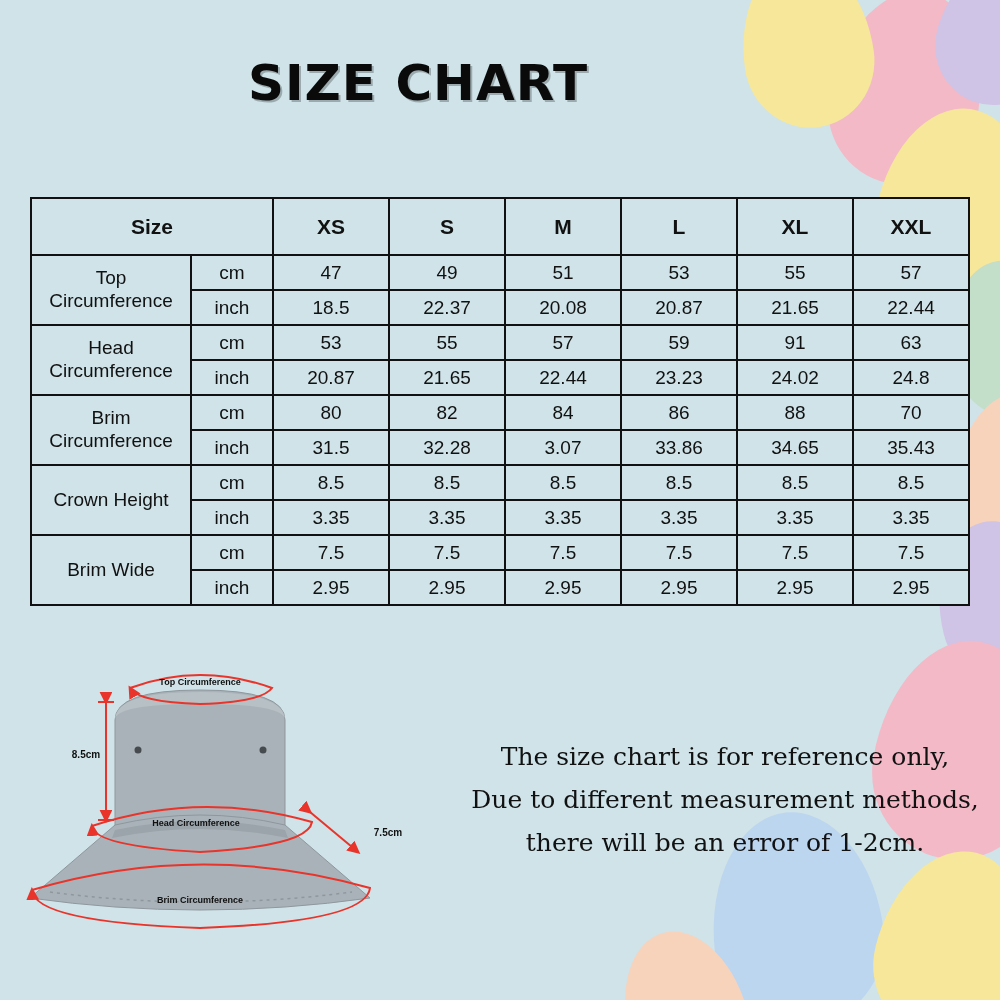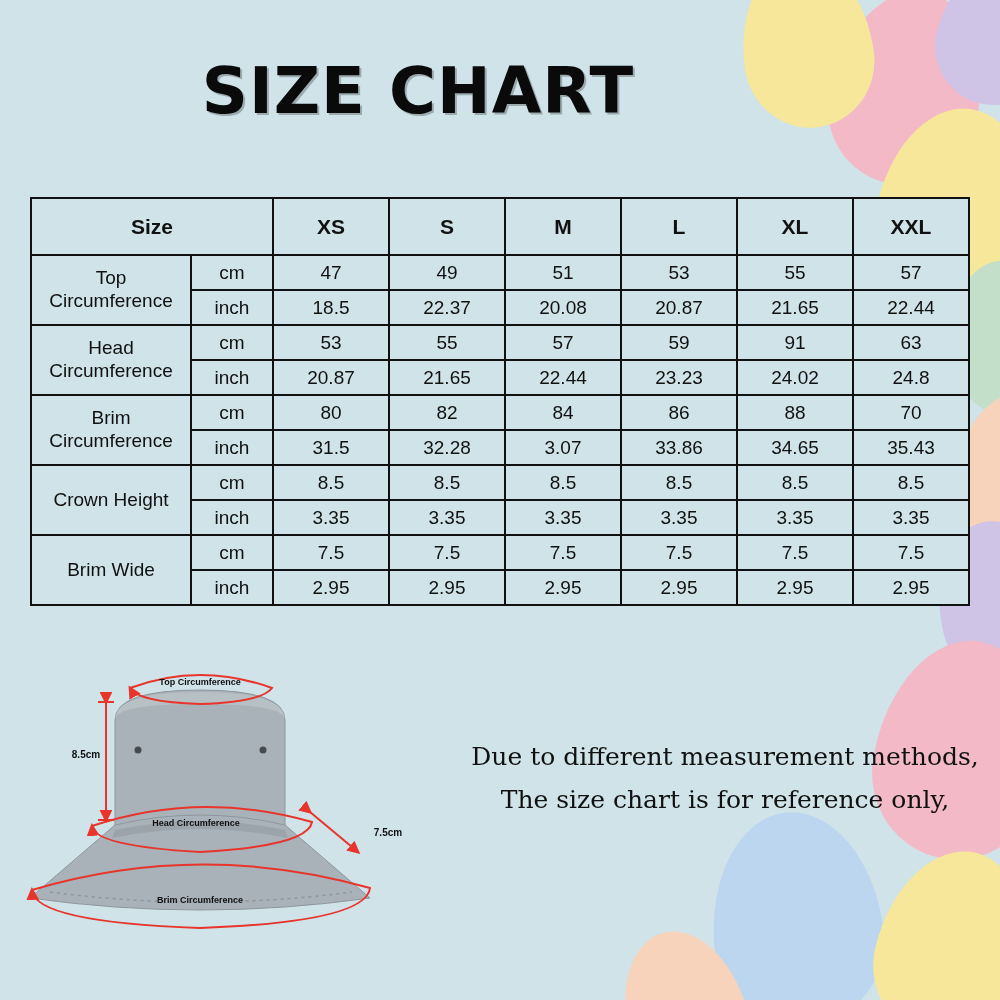--- a/index.html
+++ b/index.html
@@ -30,21 +30,21 @@
 
   
   #title {
     position: absolute;
     top: 54px;
     left: 0;
     width: 836px;
     text-align: center;
     font-family: "DejaVu Sans", sans-serif;
     font-weight: bold;
-    font-size: 64px;
+    font-size: 50px;
     letter-spacing: 1px;
     color: #0a0a0a;
     text-shadow: 2px 2px 0 rgba(0,0,0,0.25);
   }
 
   
   #table-wrap {
     position: absolute;
     top: 197px;
     left: 30px;
@@ -299,17 +299,18 @@
       <line x1="78" y1="62" x2="94" y2="62" stroke="#e8342a" stroke-width="2"></line>
       <line x1="78" y1="180" x2="94" y2="180" stroke="#e8342a" stroke-width="2"></line>
       <text x="66" y="118" font-size="10" font-weight="bold" text-anchor="middle" fill="#111" font-family="Liberation Sans, sans-serif">8.5cm</text>
 
       <line x1="290" y1="172" x2="338" y2="212" stroke="#e8342a" stroke-width="2" marker-start="url(#arrowRed)" marker-end="url(#arrowRed)"></line>
       <text x="368" y="196" font-size="10" font-weight="bold" text-anchor="middle" fill="#111" font-family="Liberation Sans, sans-serif">7.5cm</text>
     </svg>
   </div>
 
   <div id="note">
+    <div>The size chart is for reference only,</div>
     <div>Due to different measurement methods,</div>
-    <div>The size chart is for reference only,</div>
+    <div>there will be an error of 1-2cm.</div>
   </div>
 
 </div>
 
 </body></html>

